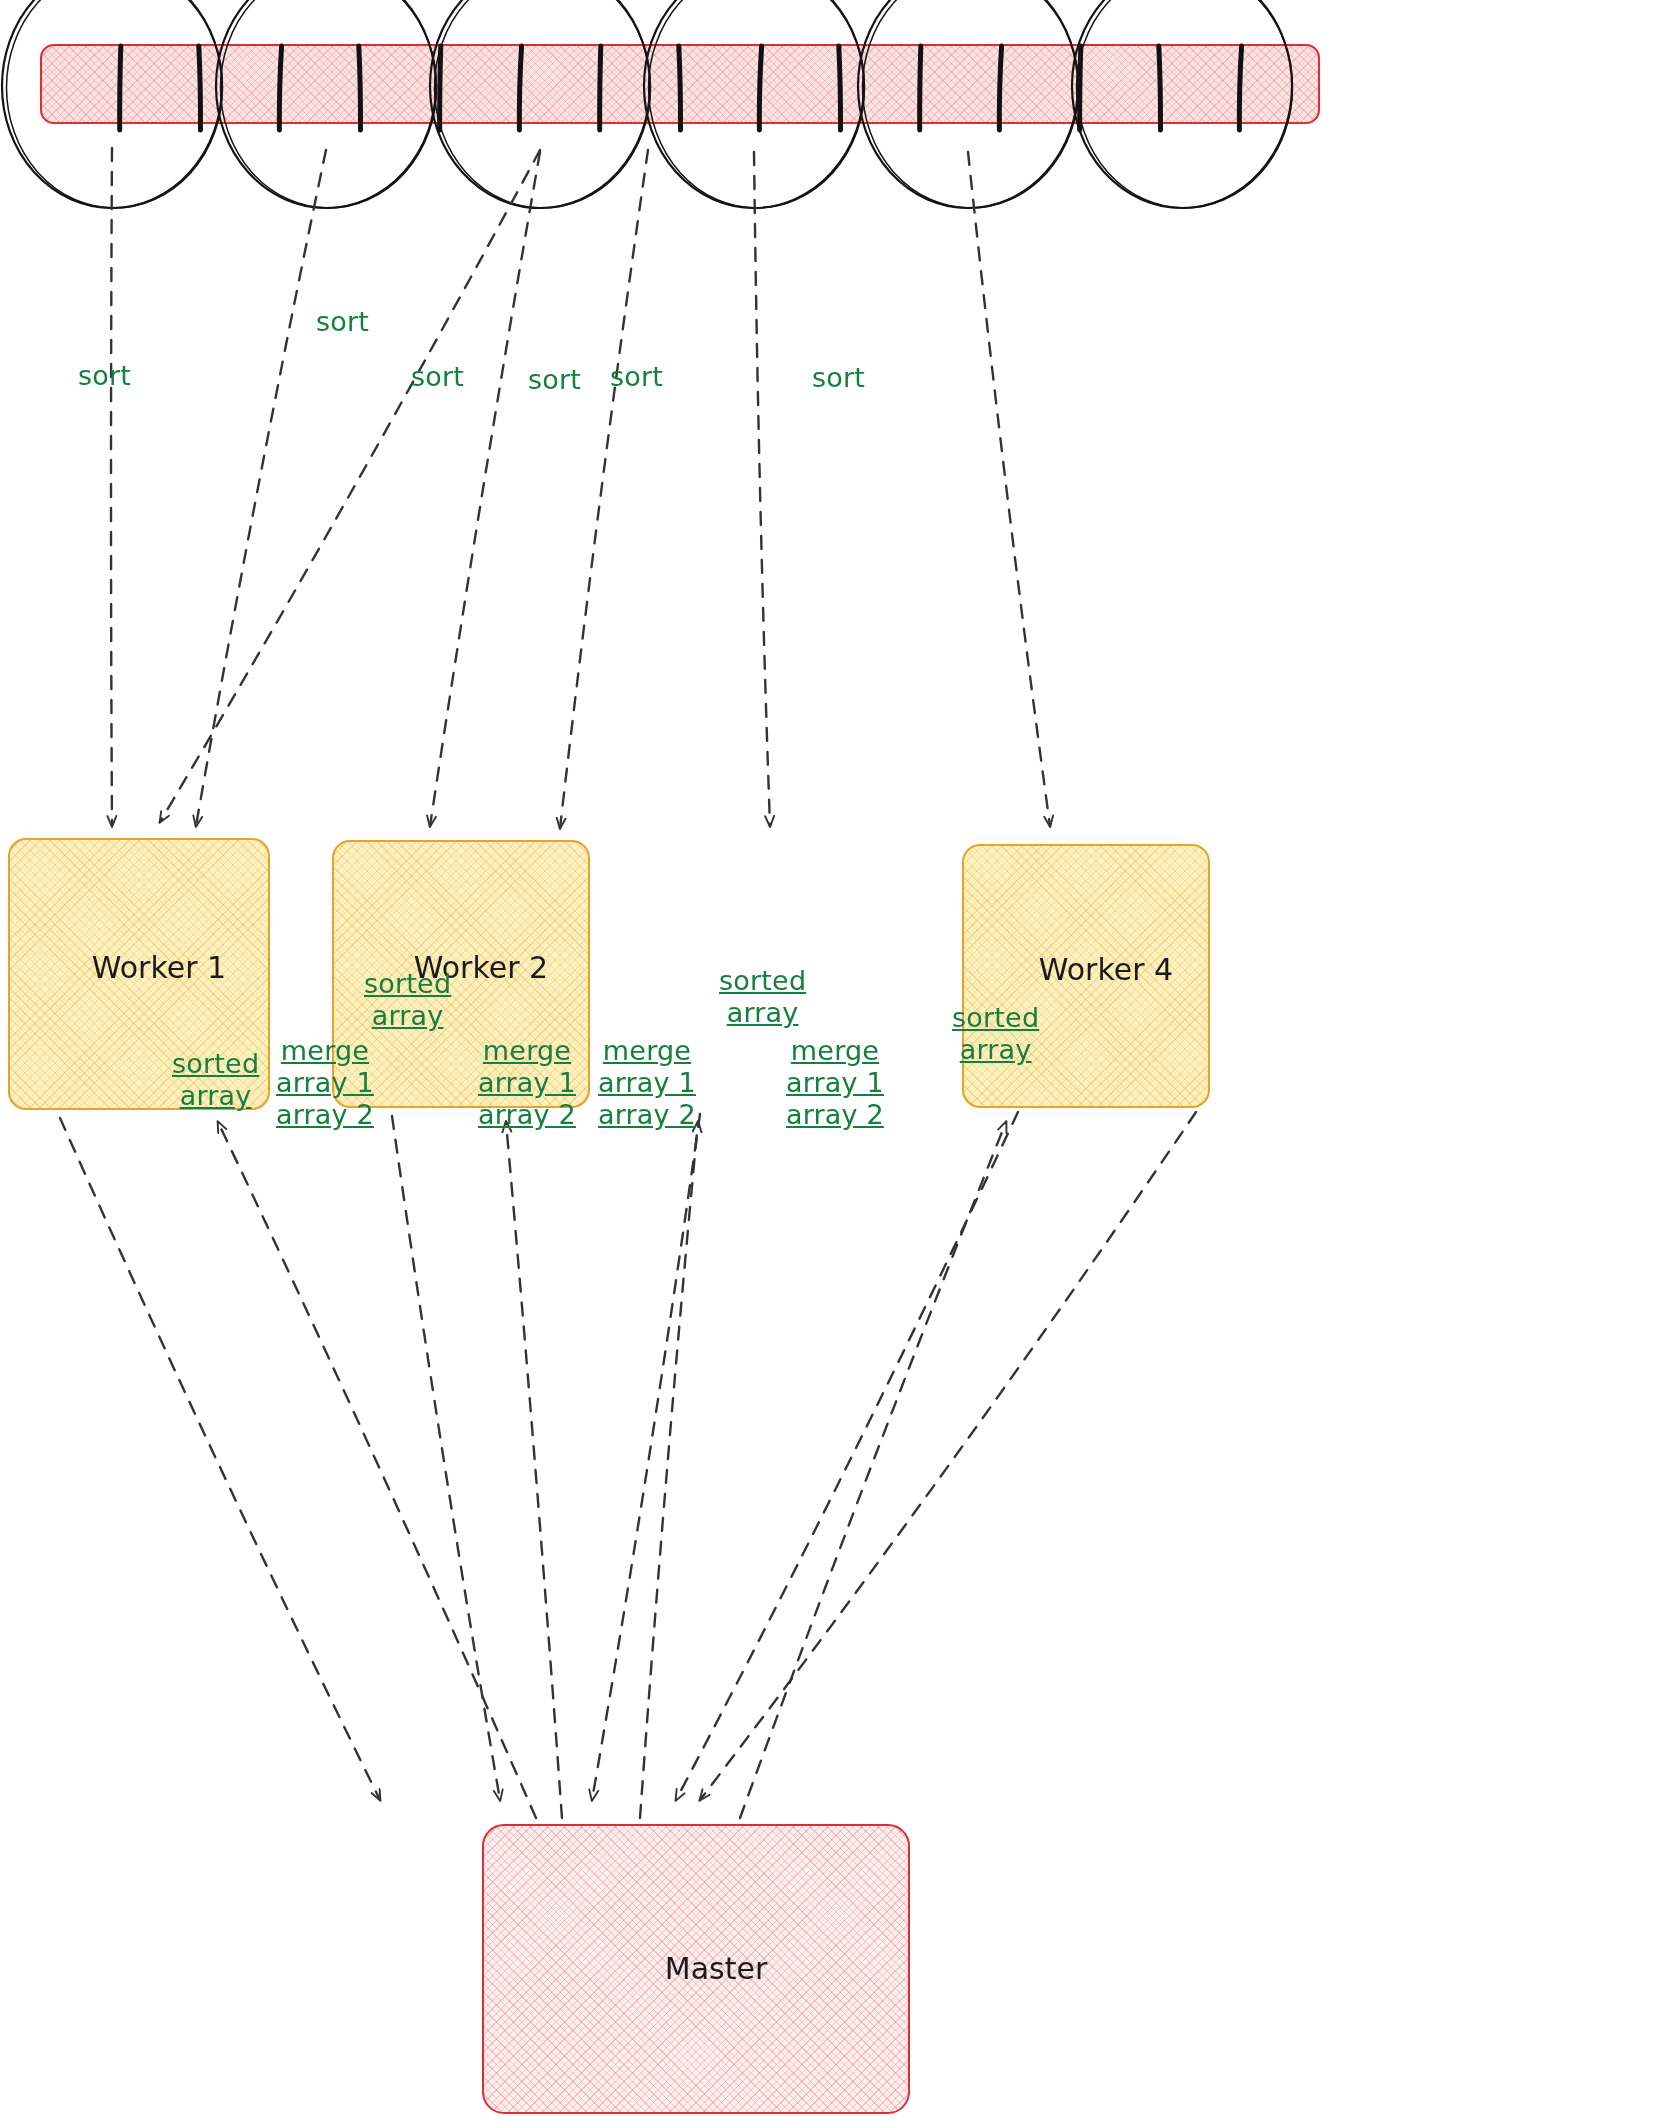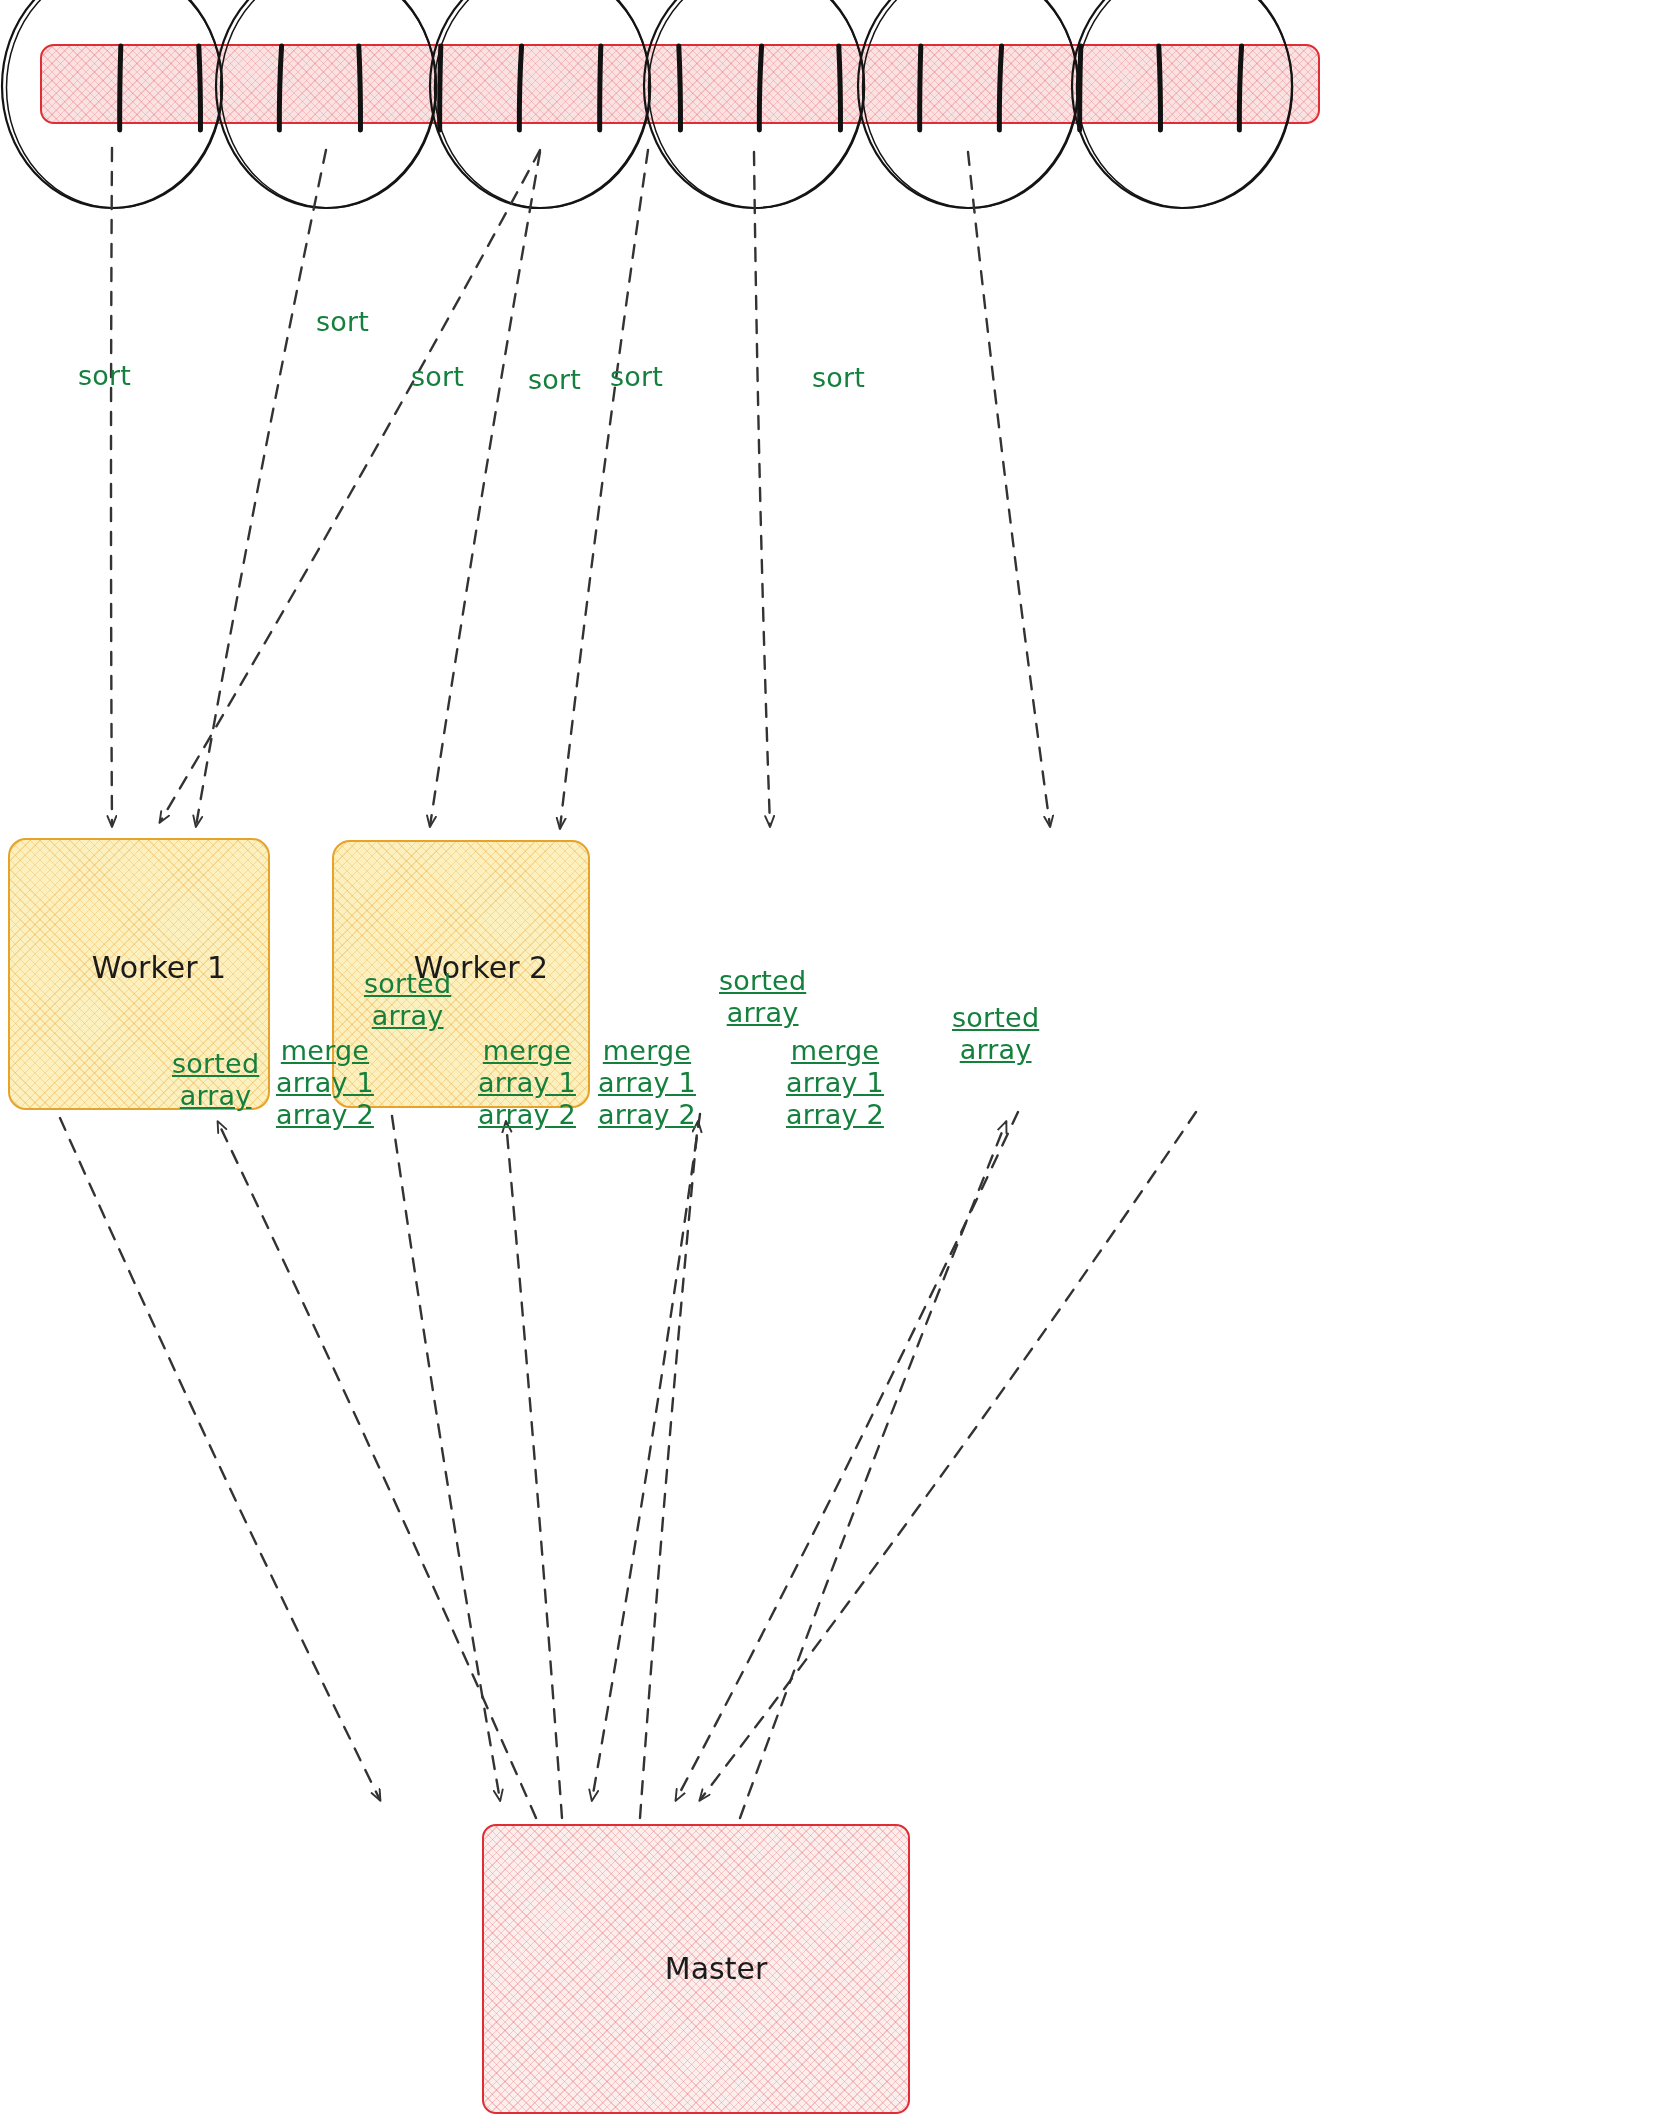--- a/index.html
+++ b/index.html
@@ -57,21 +57,21 @@
   .worker-box {
     border: 2.5px solid #e6a32a;
     border-radius: 18px;
     background-color: #fdf0bf;
     background-image:
       repeating-linear-gradient(45deg, rgba(230,163,42,.30) 0 1px, transparent 1px 7px),
       repeating-linear-gradient(-45deg, rgba(230,163,42,.30) 0 1px, transparent 1px 7px);
   }
   .master-box {
     border: 2.5px solid #e02c34;
-    border-radius: 14px;
+    border-radius: 22px;
     background-color: #fdeeee;
     background-image:
       repeating-linear-gradient(45deg, rgba(224,44,52,.22) 0 1px, transparent 1px 6px),
       repeating-linear-gradient(-45deg, rgba(224,44,52,.22) 0 1px, transparent 1px 6px);
   }
   .array-box {
     position: absolute;
     box-sizing: border-box;
     border: 2.5px solid #e02c34;
     border-radius: 14px;
@@ -160,20 +160,23 @@
       <div class="edge-label" style="left: 610px; top: 361px;">sort</div>
       <div class="edge-label" style="left: 812px; top: 362px;">sort</div>
     </div>
 
   <div class="node-box worker-box" style="left:8px;   top:838px; width:262px; height:272px;">
     <span class="box-label" style="top:110px;">Worker 1</span>
   </div>
   <div class="node-box worker-box" style="left:332px; top:840px; width:258px; height:268px;">
     <span class="box-label" style="top:108px;">Worker 2</span>
   </div>
+  <div class="node-box worker-box" style="left:962px; top:844px; width:248px; height:264px;">
+    <span class="box-label" style="top:106px;">Worker 4</span>
+  </div>
 
   <div id="result-labels">
       <div class="edge-label center" style="left: 172px; top: 1048px;">
         <div>sorted</div>
         <div>array</div>
       </div>
       <div class="edge-label center" style="left: 276px; top: 1035px;">
         <div>merge</div>
         <div>array 1</div>
         <div>array 2</div>

